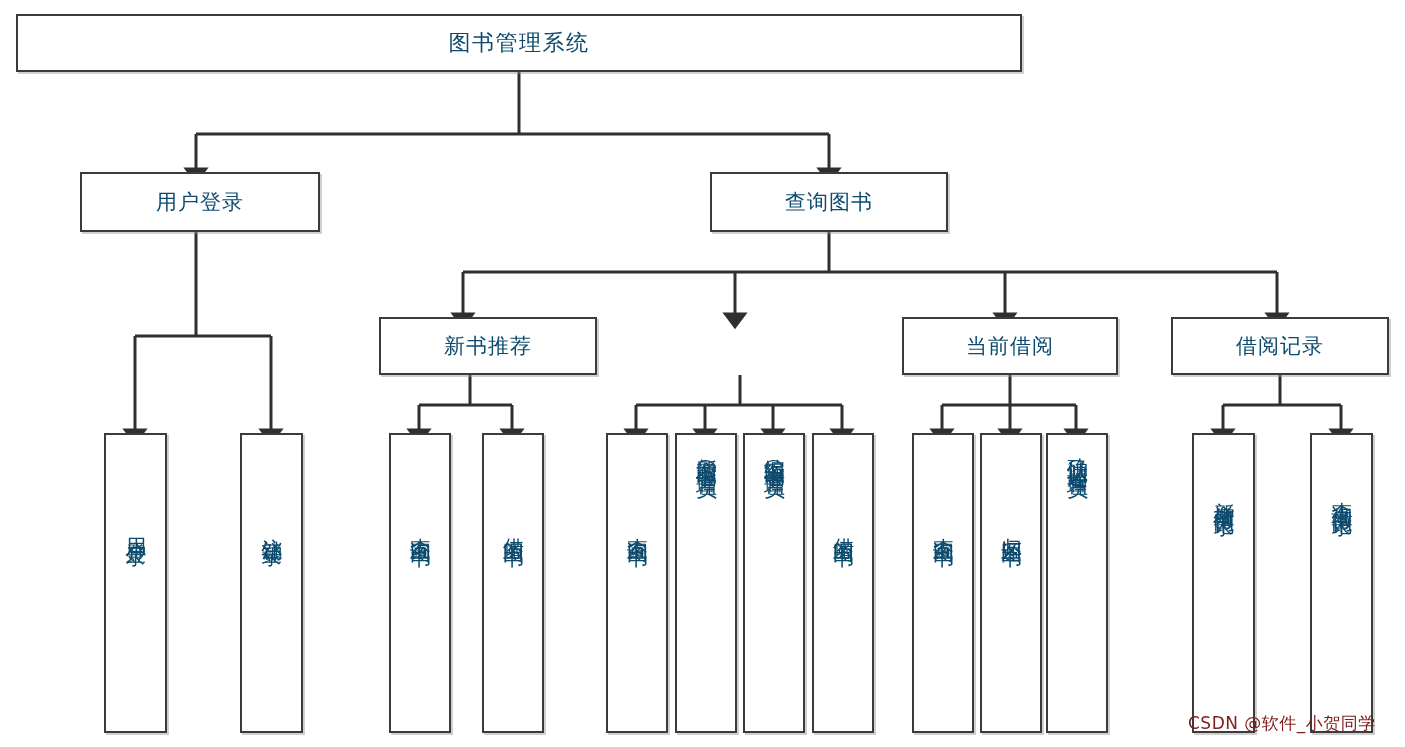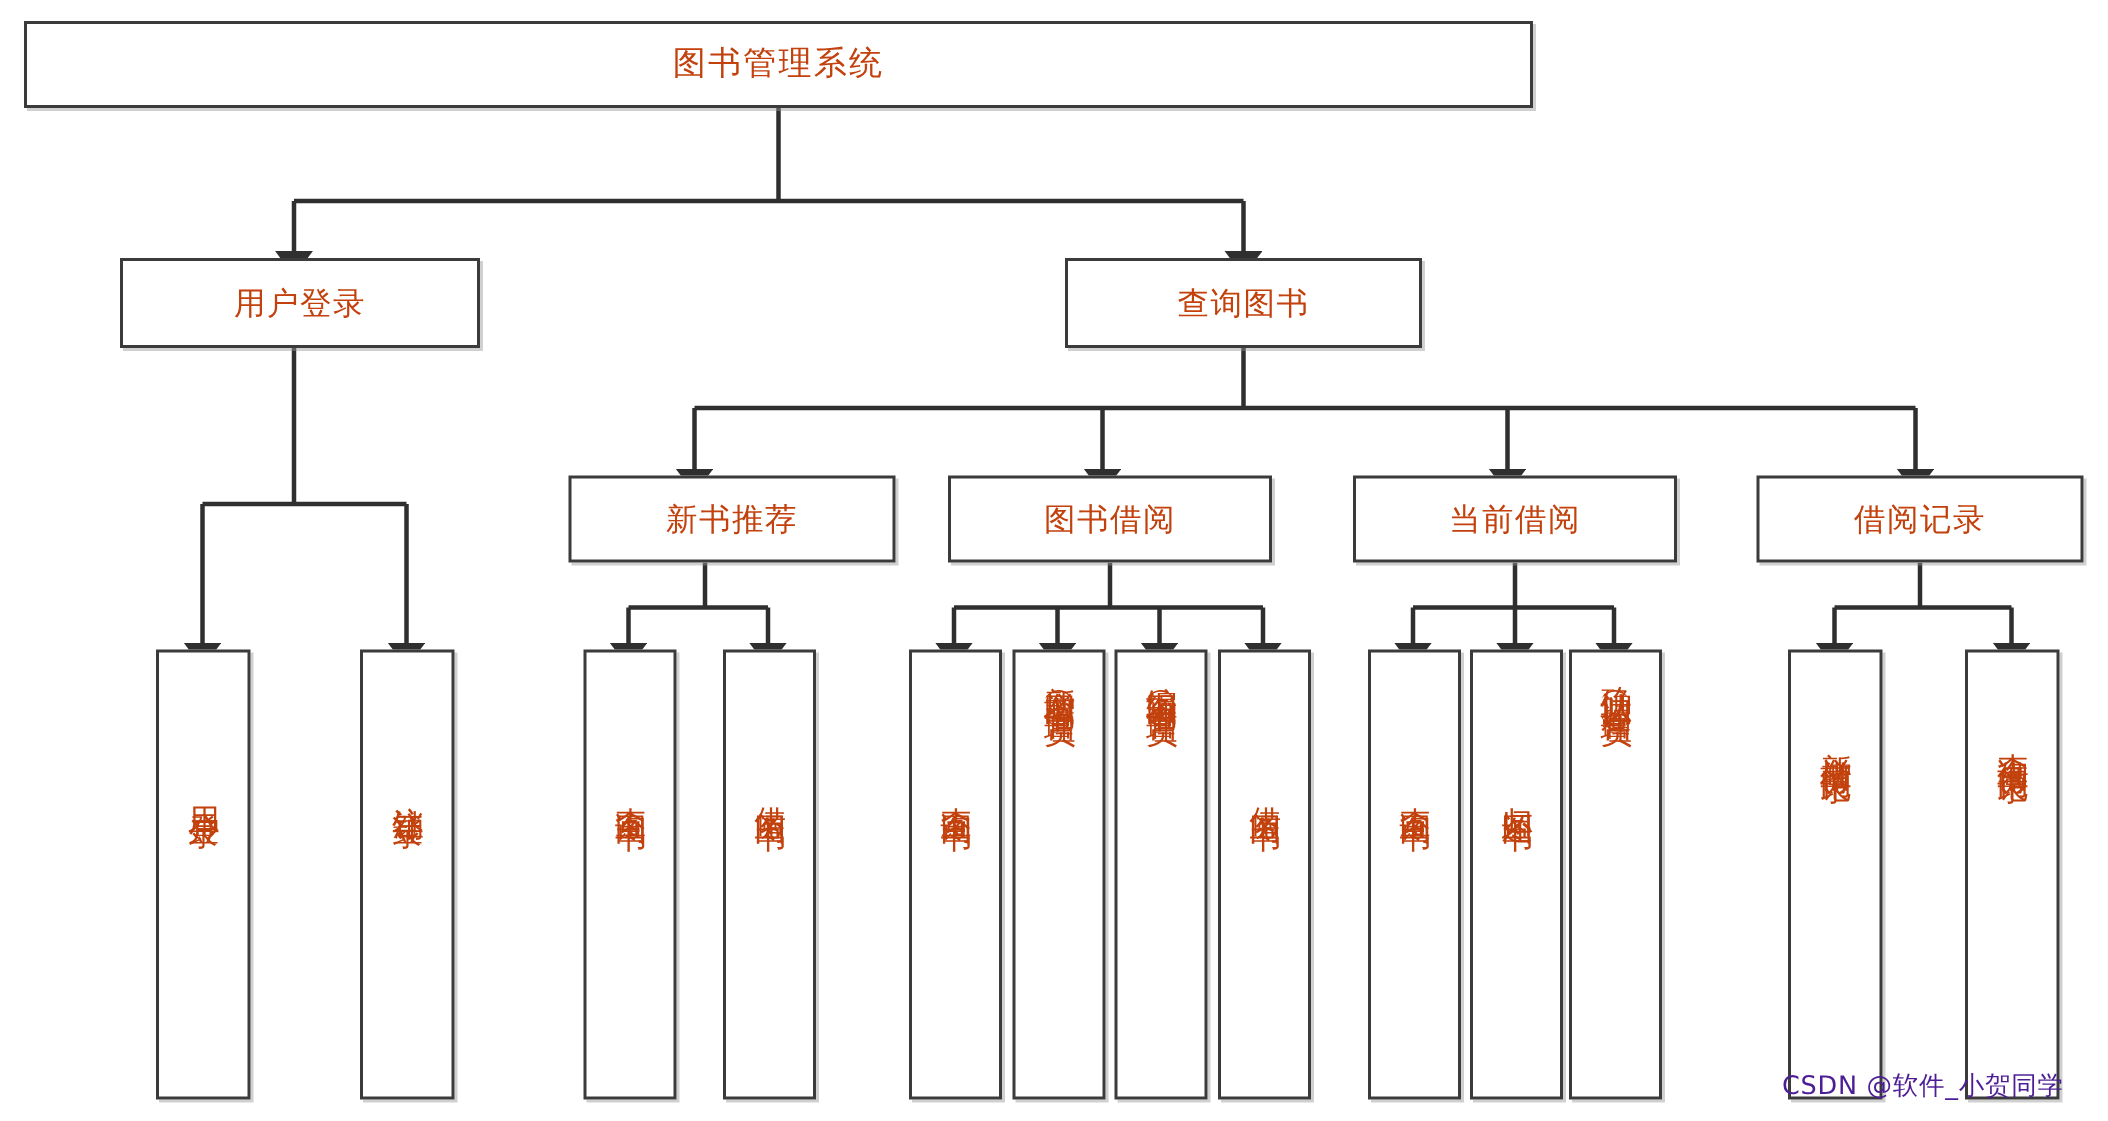--- a/index.html
+++ b/index.html
@@ -26,21 +26,21 @@
   }
   .node {
     position: absolute;
     box-sizing: border-box;
     background: #ffffff;
     border: 2.5px solid #3b3b3b;
     box-shadow: 2px 2px 0 rgba(150,150,150,0.45);
     display: flex;
     align-items: center;
     justify-content: center;
-    color: #c2410c;
+    color: #0c4a6e;
     z-index: 2;
   }
   .node-label {
     display: block;
     text-align: center;
     line-height: 1.18;
     white-space: nowrap;
   }
   
   .node.horiz .node-label {
@@ -69,21 +69,21 @@
     margin-top: 80px;
   }
   .node.leaf.mid .node-label {
     margin-top: 44px;
   }
   .watermark {
     position: absolute;
     left: 1188px;
     top: 712px;
     font-size: 17px;
-    color: #4c1d95;
+    color: #7f1d1d;
     letter-spacing: 0.5px;
     white-space: nowrap;
     z-index: 3;
     font-family: "DejaVu Sans", "Liberation Sans", sans-serif;
   }
 </style>
 </head>
 <body>
 
 <div id="canvas">
@@ -138,23 +138,20 @@
   <div class="node horiz" style="left:80px; top:172px; width:240px; height:60px;">
     <span class="node-label">用户登录</span>
   </div>
   <div class="node horiz" style="left:710px; top:172px; width:238px; height:60px;">
     <span class="node-label">查询图书</span>
   </div>
 
   <div class="node horiz" style="left:379px; top:317px; width:218px; height:58px;font-family:Liberation Serif, serif;">
     <span class="node-label">新书推荐</span>
   </div>
-  <div class="node horiz" style="left:632px; top:317px; width:216px; height:58px;">
-    <span class="node-label">图书借阅</span>
-  </div>
   <div class="node horiz" style="left:1171px; top:317px; width:218px; height:58px;">
     <span class="node-label">借阅记录</span>
   </div>
   <div class="node horiz" style="left:902px; top:317px; width:216px; height:58px;">
     <span class="node-label">当前借阅</span>
   </div>
 
   <div class="node leaf short" style="left:104px; top:433px; width:63px; height:300px;">
     <span class="node-label">用户登录</span>
   </div>

